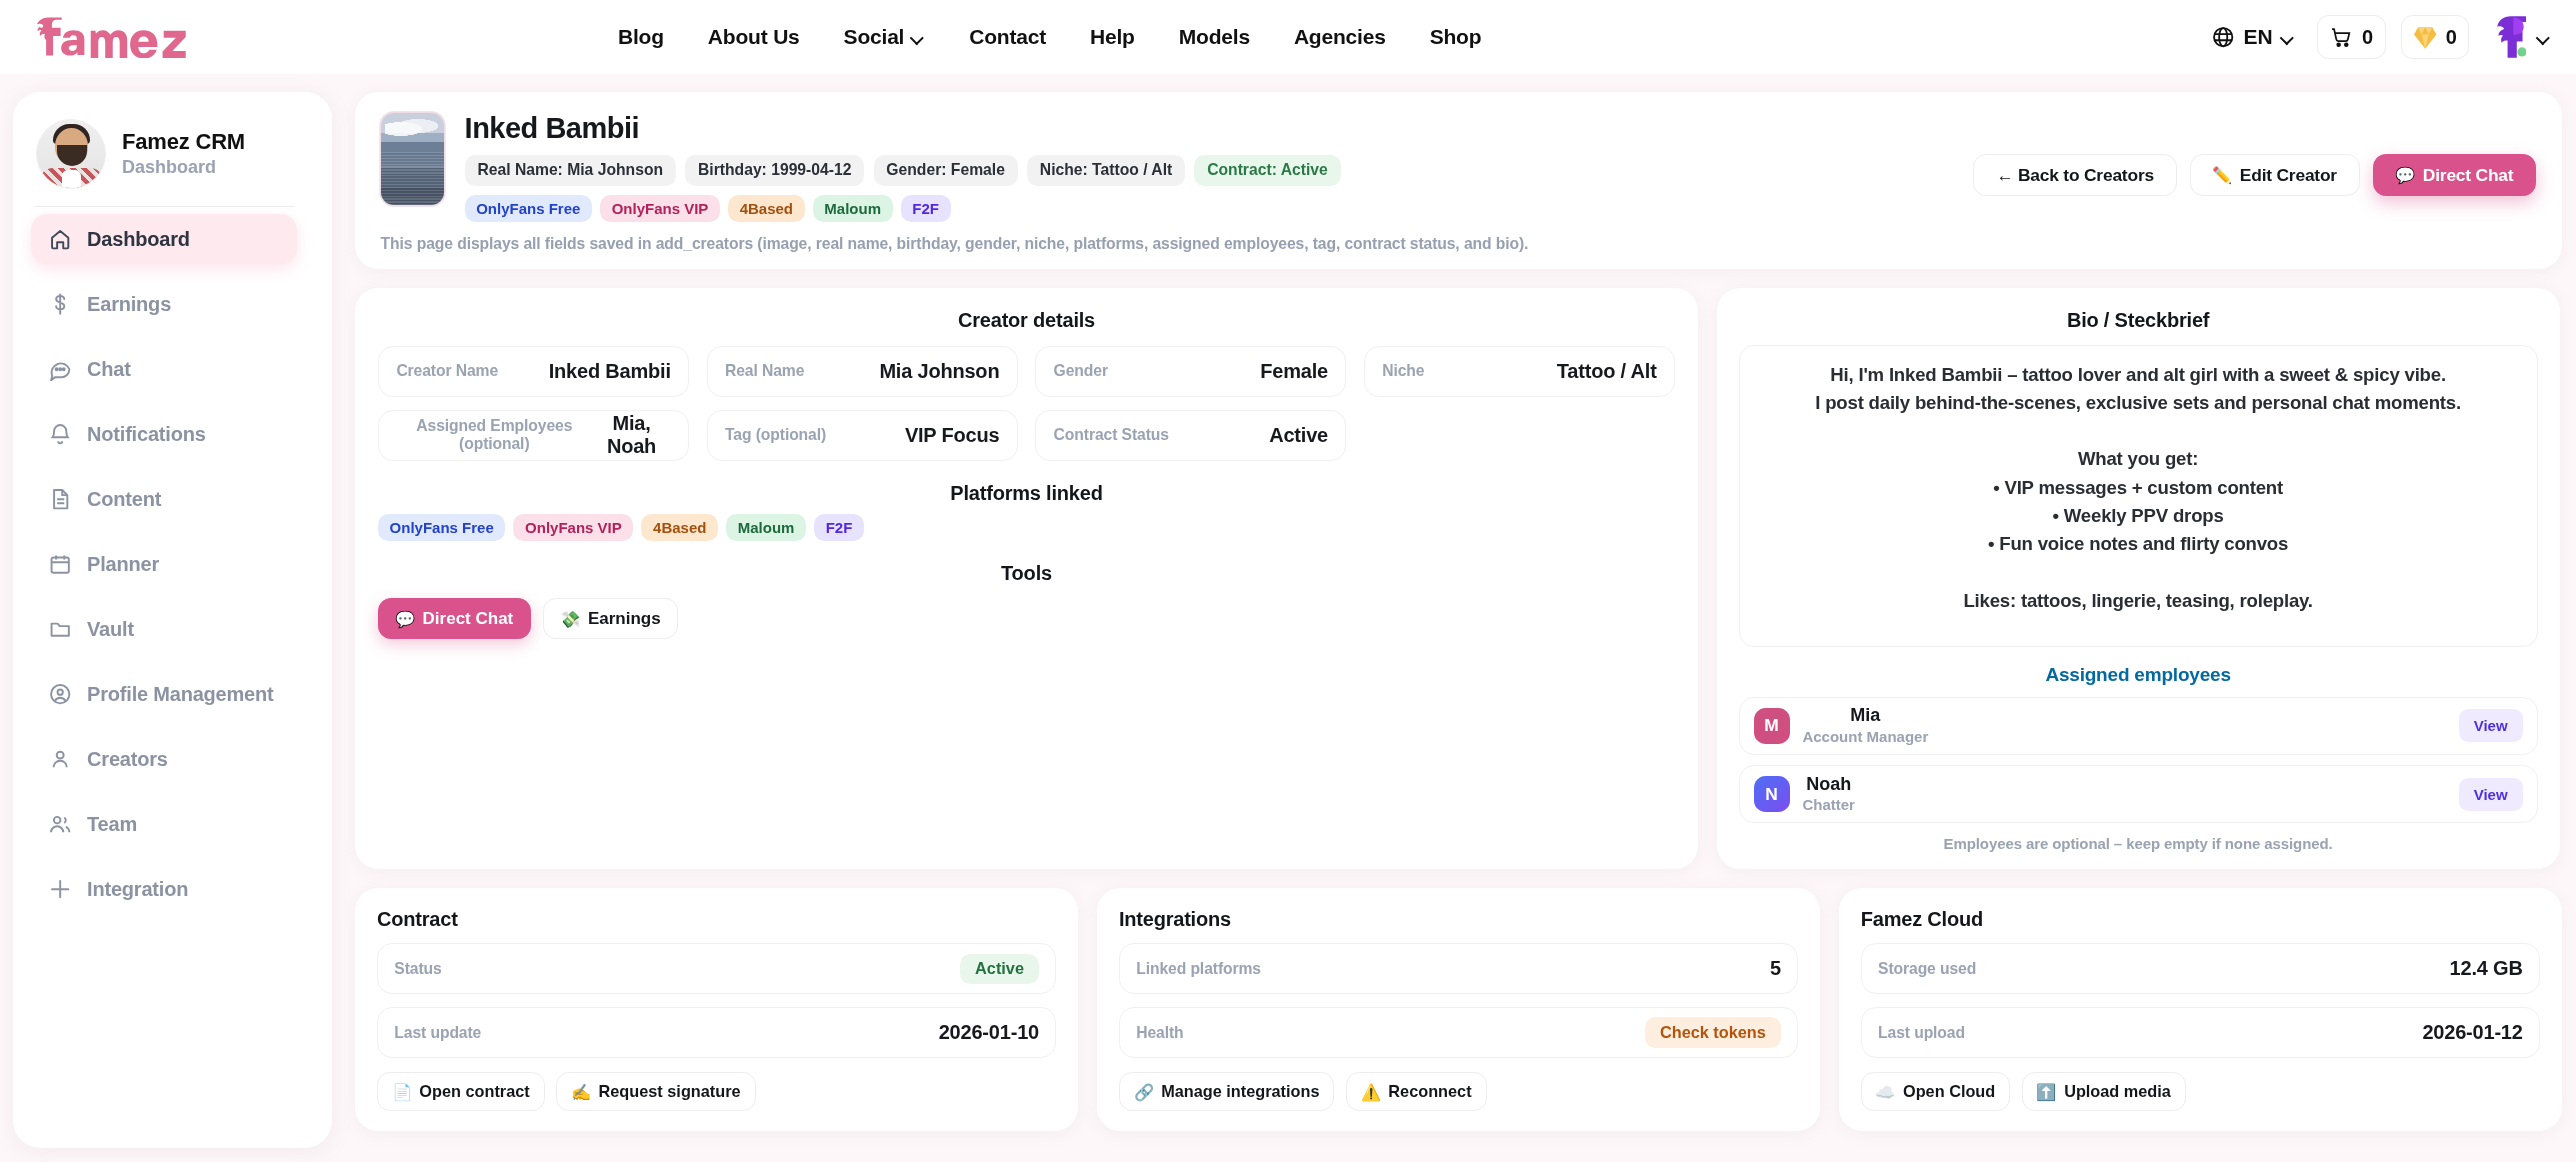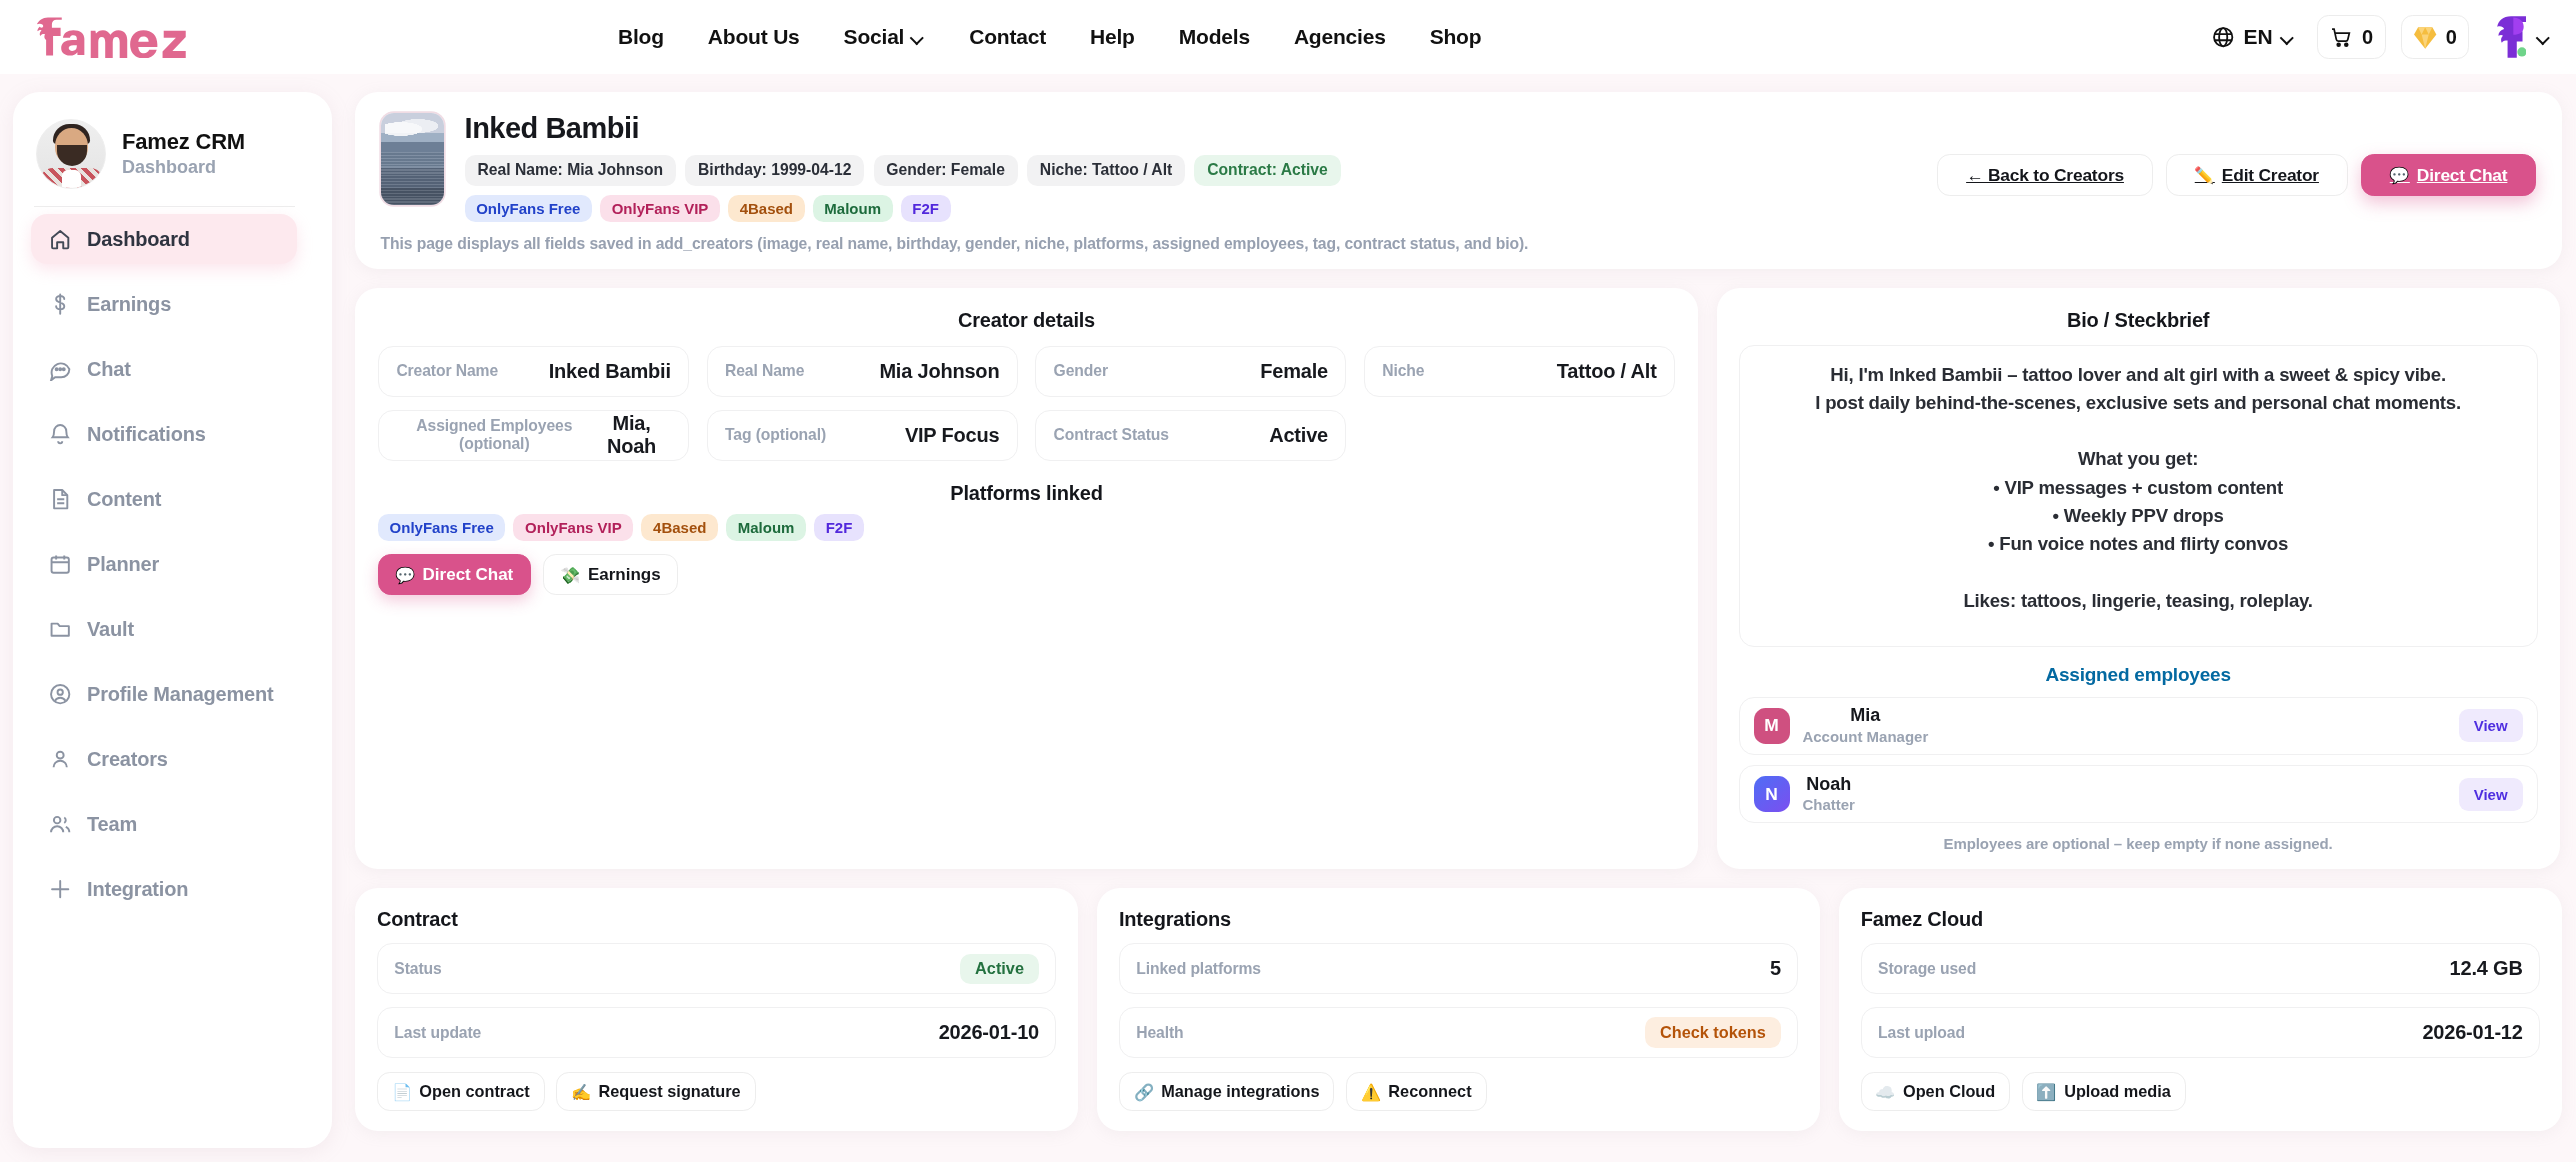--- a/index.html
+++ b/index.html
@@ -128,25 +128,24 @@
   .p-offree { background:#e1e9fd; color:#2242c9; }
   .p-ofvip  { background:#fbe0ea; color:#b2215a; }
   .p-4based { background:#fde8cf; color:#a3500d; }
   .p-maloum { background:#dcf4e4; color:#1d6b3c; }
   .p-f2f    { background:#e7e2fd; color:#5228dc; }
 
   .hero-note { font-size:15.7px; font-weight:700; color:#97a0b0; margin-top:12.8px; letter-spacing:-0.1px;}
 
   .hero-actions { position:absolute; right:25.6px; top:62px; display:flex; align-items:center; gap:12.8px; }
   .btn {
-    height:42px; padding:0 28px; border-radius:12.8px; border:1.2px solid #ededed;
+    height:42px; padding:0 22px; border-radius:12.8px; border:1.2px solid #ededed;
     background:#fff; font-size:17.4px; font-weight:800; color:#14161b;
     display:flex; align-items:center; gap:7px; cursor:pointer; white-space:nowrap;
     letter-spacing:-0.2px;
-    text-decoration:underline;
   }
   .btn.primary {
     background:#d9528b; color:#fff; border-color:#d9528b;
     box-shadow:0 7px 17.4px rgba(217,82,139,.35);
   }
 
   
   .row2 { display:flex; gap:18.6px; margin-top:18.6px; align-items:stretch;text-align:center; }
   .details { width:1343px; padding:21px 23px 25.6px 23px; }
   .bio { width:843px; padding:21px 22px 17.4px 22px; }
@@ -489,20 +488,21 @@
 
         <div class="sub-title">Platforms linked</div>
         <div class="plat-row">
           <span class="plat p-offree">OnlyFans Free</span>
           <span class="plat p-ofvip">OnlyFans VIP</span>
           <span class="plat p-4based">4Based</span>
           <span class="plat p-maloum">Maloum</span>
           <span class="plat p-f2f">F2F</span>
         </div>
 
+        <div class="sub-title">Tools</div>
         <div class="tools-row">
           <div class="tool primary">
             <span class="em">💬</span>
             <span>Direct Chat</span>
           </div>
           <div class="tool">
             <span class="em">💸</span>
             <span>Earnings</span>
           </div>
         </div>

